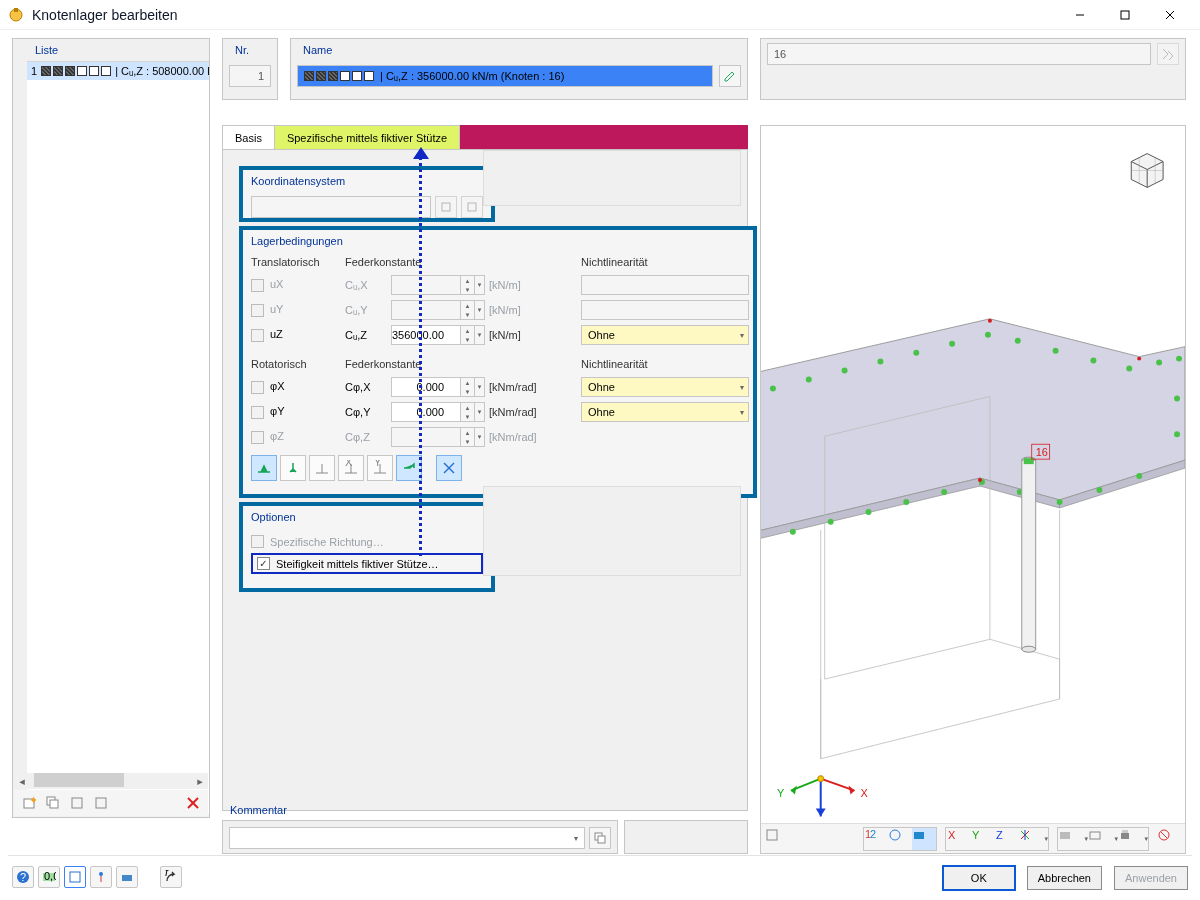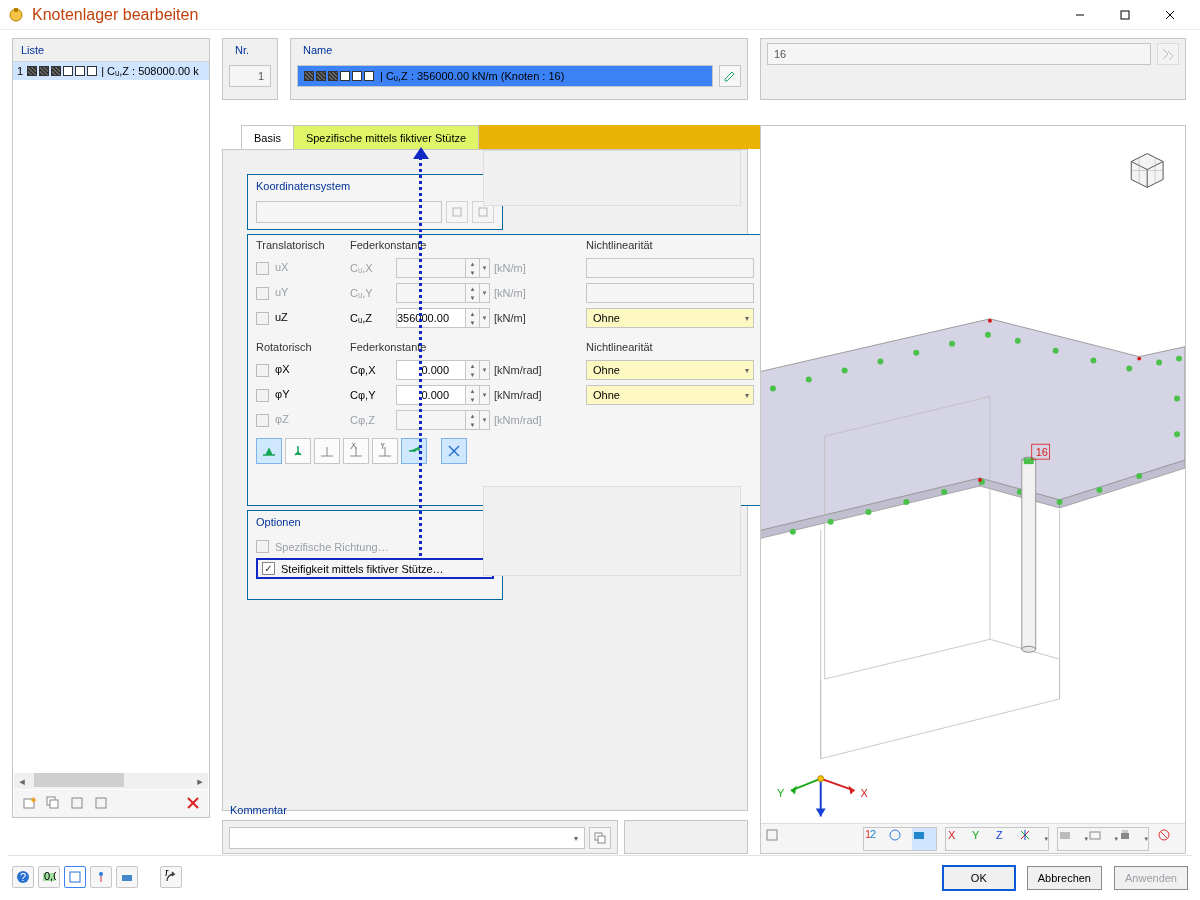--- a/index.html
+++ b/index.html
@@ -1,32 +1,32 @@
 <!DOCTYPE html>
 <html><head>
 <meta charset="utf-8">
 <style>
 * { box-sizing: border-box; margin: 0; padding: 0; font-family: "Segoe UI", Tahoma, sans-serif; font-size: 11px; }
 html, body { width: 1200px; height: 900px; overflow: hidden; background: #fff; }
 
 
 .titlebar { height: 30px; display: flex; align-items: center; border-bottom: 1px solid #eee; padding: 0 8px; }
 .titlebar .app-icon { width: 16px; height: 16px; margin-right: 8px; }
-.titlebar .title { flex: 1; color: #c2410c; font-size: 16px; }
+.titlebar .title { flex: 1; color: #0f172a; font-size: 14px; }
 .win-btns { display: flex; }
 .win-btns div { width: 45px; height: 30px; display: flex; align-items: center; justify-content: center; color: #000; cursor: pointer; }
 .win-btns svg { width: 10px; height: 10px; }
 
 
 .main { position: absolute; top: 30px; left: 0; right: 0; bottom: 44px; }
 
 .col { position: absolute; border: 1px solid #c6c6c6; background: #f0f0f0; }
 
 
-.left { left: 12px; top: 8px; width: 198px; height: 780px; }
+.left { left: 12px; top: 8px; width: 198px; height: 780px; padding-left: 14px; }
 .panel-hdr { background: #f0f0f0; border-bottom: 1px solid #d5d5d5; padding: 5px 8px; color: #003399; }
 .list-body { background: #fff; height: calc(100% - 24px - 2px); overflow: hidden; }
 .list-row { display: flex; align-items: center; background: #cfe5ff; height: 18px; padding: 0 4px; border-bottom: 1px solid #cfe5ff; white-space: nowrap; }
 .scroll-x { position: absolute; left: 1px; right: 1px; bottom: 28px; height: 16px; background: #f0f0f0; display: flex; align-items: center; }
 .scroll-x .track { flex: 1; height: 16px; background: #f0f0f0; }
 .scroll-x .thumb { width: 90px; height: 14px; background: #cfcfcf; margin-left: 4px; }
 .scroll-arrow { width: 16px; height: 16px; background: #f0f0f0; display: flex; align-items: center; justify-content: center; color: #666; }
 
 .list-toolbar { position: absolute; left: 1px; right: 1px; bottom: 1px; height: 26px; background: #f5f5f5; display: flex; align-items: center; padding: 0 4px; gap: 2px; }
 .tb-btn { width: 22px; height: 22px; border: 1px solid transparent; display: flex; align-items: center; justify-content: center; cursor: pointer; border-radius: 2px; }
@@ -40,28 +40,28 @@
 .hdr-body { padding: 4px 6px; }
 .hdr-input { height: 22px; background: #3b82f6; border: 1px solid #c6c6c6; width: 100%; padding: 0 6px; display: flex; align-items: center; color: #000; }
 #hdr-nr .hdr-input { text-align: right; justify-content: flex-end; background: #f5f5f5; color: #555; }
 #hdr-name .row { display: flex; gap: 6px; }
 #hdr-name .name-display { flex: 1; }
 .mini-btn { width: 22px; height: 22px; border: 1px solid #c6c6c6; background: #f6f6f6; display: flex; align-items: center; justify-content: center; cursor: pointer; }
 #hdr-assign .row { display: flex; gap: 6px; }
 #hdr-assign .assign-display { flex: 1; background: #f5f5f5; color: #555; }
 
 
-.tabs-bar { position: absolute; left: 222px; top: 95px; width: 526px; height: 24px; background: #eab308; display: flex; align-items: flex-end; margin-left: 19px; }
+.tabs-bar { position: absolute; left: 222px; top: 95px; width: 526px; height: 24px; background: #be185d; display: flex; align-items: flex-end; }
 .tab { padding: 4px 12px; border: 1px solid #c6c6c6; border-bottom: none; background: #f6f6f6; margin-right: -1px; height: 24px; display: flex; align-items: center; cursor: pointer; }
 .tab.active { background: #fff; }
 .tab.highlight { background: #dff567; }
 
 .center-panel { position: absolute; left: 222px; top: 119px; width: 526px; height: 662px; border: 1px solid #c6c6c6; background: #f0f0f0; }
 
-.group { border: 1px solid #0369a1; margin: 24px; background: #f5f5f5; }
+.group { border: 4px solid #0369a1; margin: 16px; background: #f5f5f5; }
 .group-h { padding: 5px 8px; color: #003399; }
 .group-b { padding: 4px 8px 8px 8px; }
 
 #grp-koord { position: absolute; left: 0; top: 0; width: 256px; height: 56px; }
 #grp-koord .row { display: flex; gap: 4px; }
 #grp-koord .txt { flex: 1; height: 22px; border: 1px solid #c6c6c6; background: #f5f5f5; }
 #grp-koord .mini-btn { opacity: .7; }
 
 #grp-koord-r { position: absolute; left: 260px; top: 0; width: 258px; height: 56px; background: #f0f0f0; border: 1px solid #ddd; }
 
@@ -280,20 +280,21 @@
               <svg width="12" height="12">
                 <rect x="2" y="2" width="8" height="8" fill="none" stroke="#999"></rect>
               </svg>
             </div>
         </div>
       </div>
     </div>
     <div id="grp-koord-r"></div>
 
     <div class="group" id="grp-lager">
+      <div class="group-h">Lagerbedingungen</div>
       <div class="group-b">
         <div class="supp-grid">
 
           <div class="supp-hdr">Translatorisch</div>
           <div class="supp-hdr" style="grid-column: span 4;">Federkonstante</div>
           <div></div>
           <div class="supp-hdr">Nichtlinearität</div>
 
           <div><span class="cb disabled"></span><span class="gray">uX</span></div>
           <div class="gray">Cᵤ,X</div>

